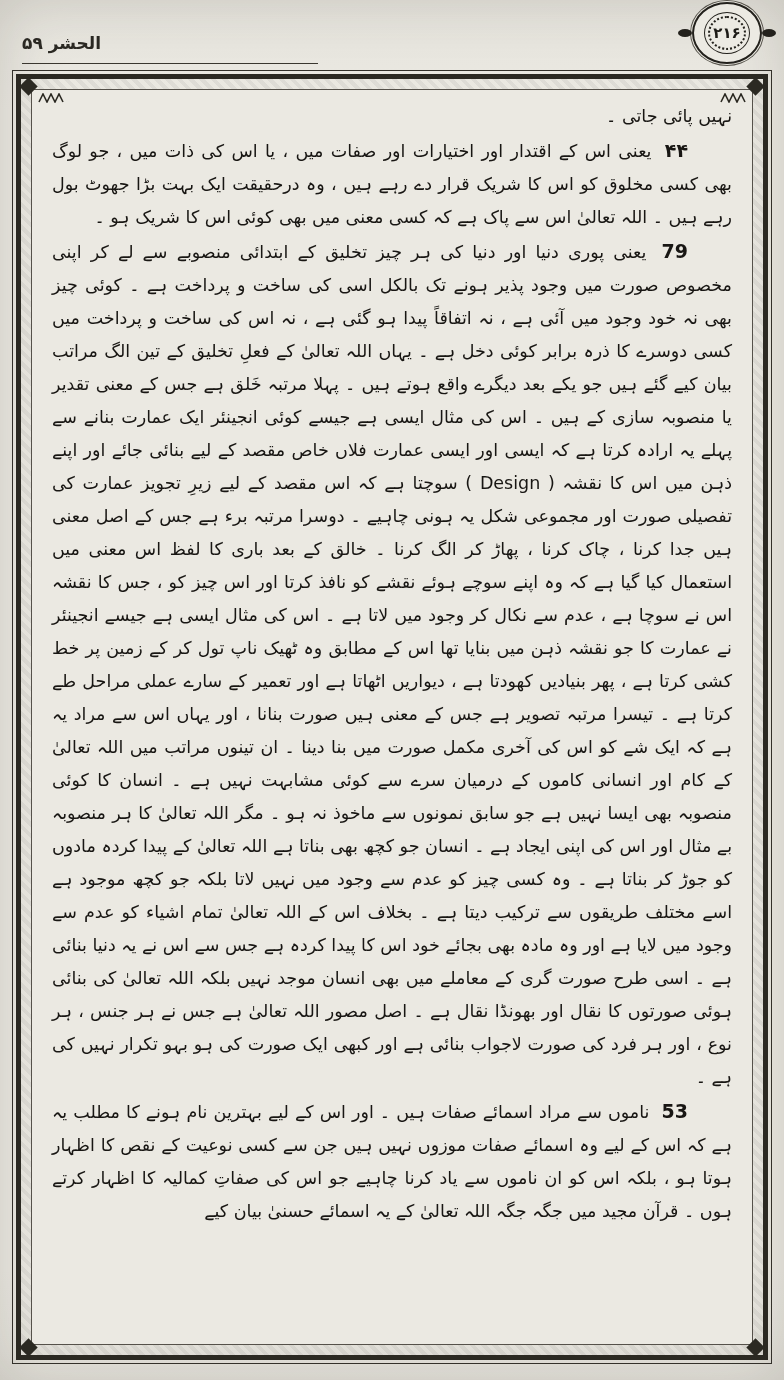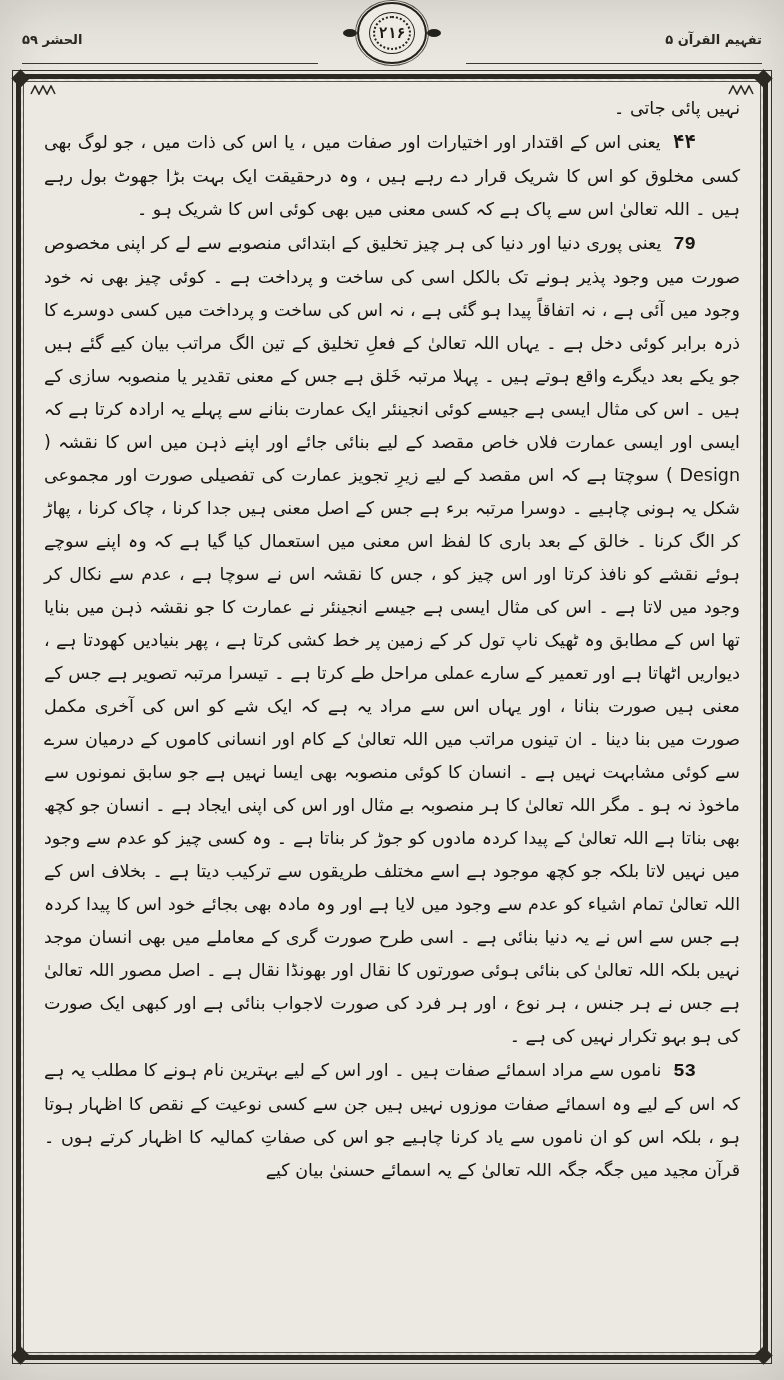--- a/index.html
+++ b/index.html
@@ -14,52 +14,52 @@
     background:linear-gradient(180deg,#e6e4dd 0%,#ebe9e2 8%,#ebe9e2 92%,#e4e2db 100%);
     box-shadow:inset 0 0 60px rgba(60,55,45,.18);
   }
   
   .header{
     position:absolute;top:8px;left:22px;right:22px;height:56px;
     display:flex;align-items:flex-end;justify-content:space-between;
     direction:rtl;
   }
   .header-side{
-    width:40%;padding-bottom:16px;border-bottom:1.5px solid #3a372f;
-    font-size:13px;font-weight:bold;letter-spacing:.5px;color:#2a2822;
+    width:40%;padding-bottom:10px;border-bottom:1.5px solid #3a372f;
+    font-size:17px;font-weight:bold;letter-spacing:.5px;color:#2a2822;
   }
   .header-side.book{text-align:right;}
   .header-side.surah{text-align:left;}
   .medallion{
     width:66px;height:58px;border-radius:50%;
     border:2.5px solid #23211c;background:#eceae3;
     display:flex;align-items:center;justify-content:center;
     position:relative;margin-bottom:0;
     box-shadow:0 0 0 1px #eceae3,0 0 0 2px #55524a;
   }
   .medallion .inner{
     width:44px;height:40px;border-radius:50%;
     border:1.5px solid #23211c;outline:2px dotted #23211c;outline-offset:-6px;
     display:flex;align-items:center;justify-content:center;
-    font-size:15px;font-weight:bold;font-family:Liberation Mono, monospace;
+    font-size:15px;font-weight:bold;
   }
   .medallion::before,.medallion::after{
     content:"";position:absolute;top:50%;width:14px;height:8px;
     background:#23211c;border-radius:50%;transform:translateY(-50%);
   }
   .medallion::before{right:-16px;}
   .medallion::after{left:-16px;}
   
   .frame-outer{
     position:absolute;top:70px;bottom:16px;left:12px;right:12px;
     border:1.5px solid #33302a;padding:3px;box-sizing:border-box;
   }
   .frame-mid{
     height:100%;box-sizing:border-box;
-    border:5px solid #2b2922;padding:2px;
+    border:5px solid #2b2922;padding:10px;
     background:
       repeating-linear-gradient(45deg,rgba(0,0,0,0) 0 4px,rgba(0,0,0,.05) 4px 8px);
   }
   .frame-inner{
     height:100%;box-sizing:border-box;
     border:1px solid #55514a;
     padding:10px 20px 6px 20px;
     background:#ebe9e2;
     position:relative;
   }
@@ -81,32 +81,28 @@
     font-size:17.5px;
     line-height:33px;
     color:#181613;
   }
   .text-body p{margin:0 0 1px 0;}
   .continuation{text-align:right;}
   .para{text-indent:44px;}
   .pnum{
     font-weight:bold;font-size:19px;letter-spacing:1px;
     padding-left:6px;
-    font-family:Liberation Mono, monospace;
   }
 </style>
 </head>
 <body>
 
 <div class="page">
 
   <header class="header">
-    <div class="header-side book">
-      <span>تفہیم القرآن ۵</span>
-    </div>
     <div class="medallion">
       <div class="inner">۲۱۶</div>
     </div>
     <div class="header-side surah">
       <span>الحشر ۵۹</span>
     </div>
   </header>
 
   <div class="frame-outer">
     <div class="frame-mid">

